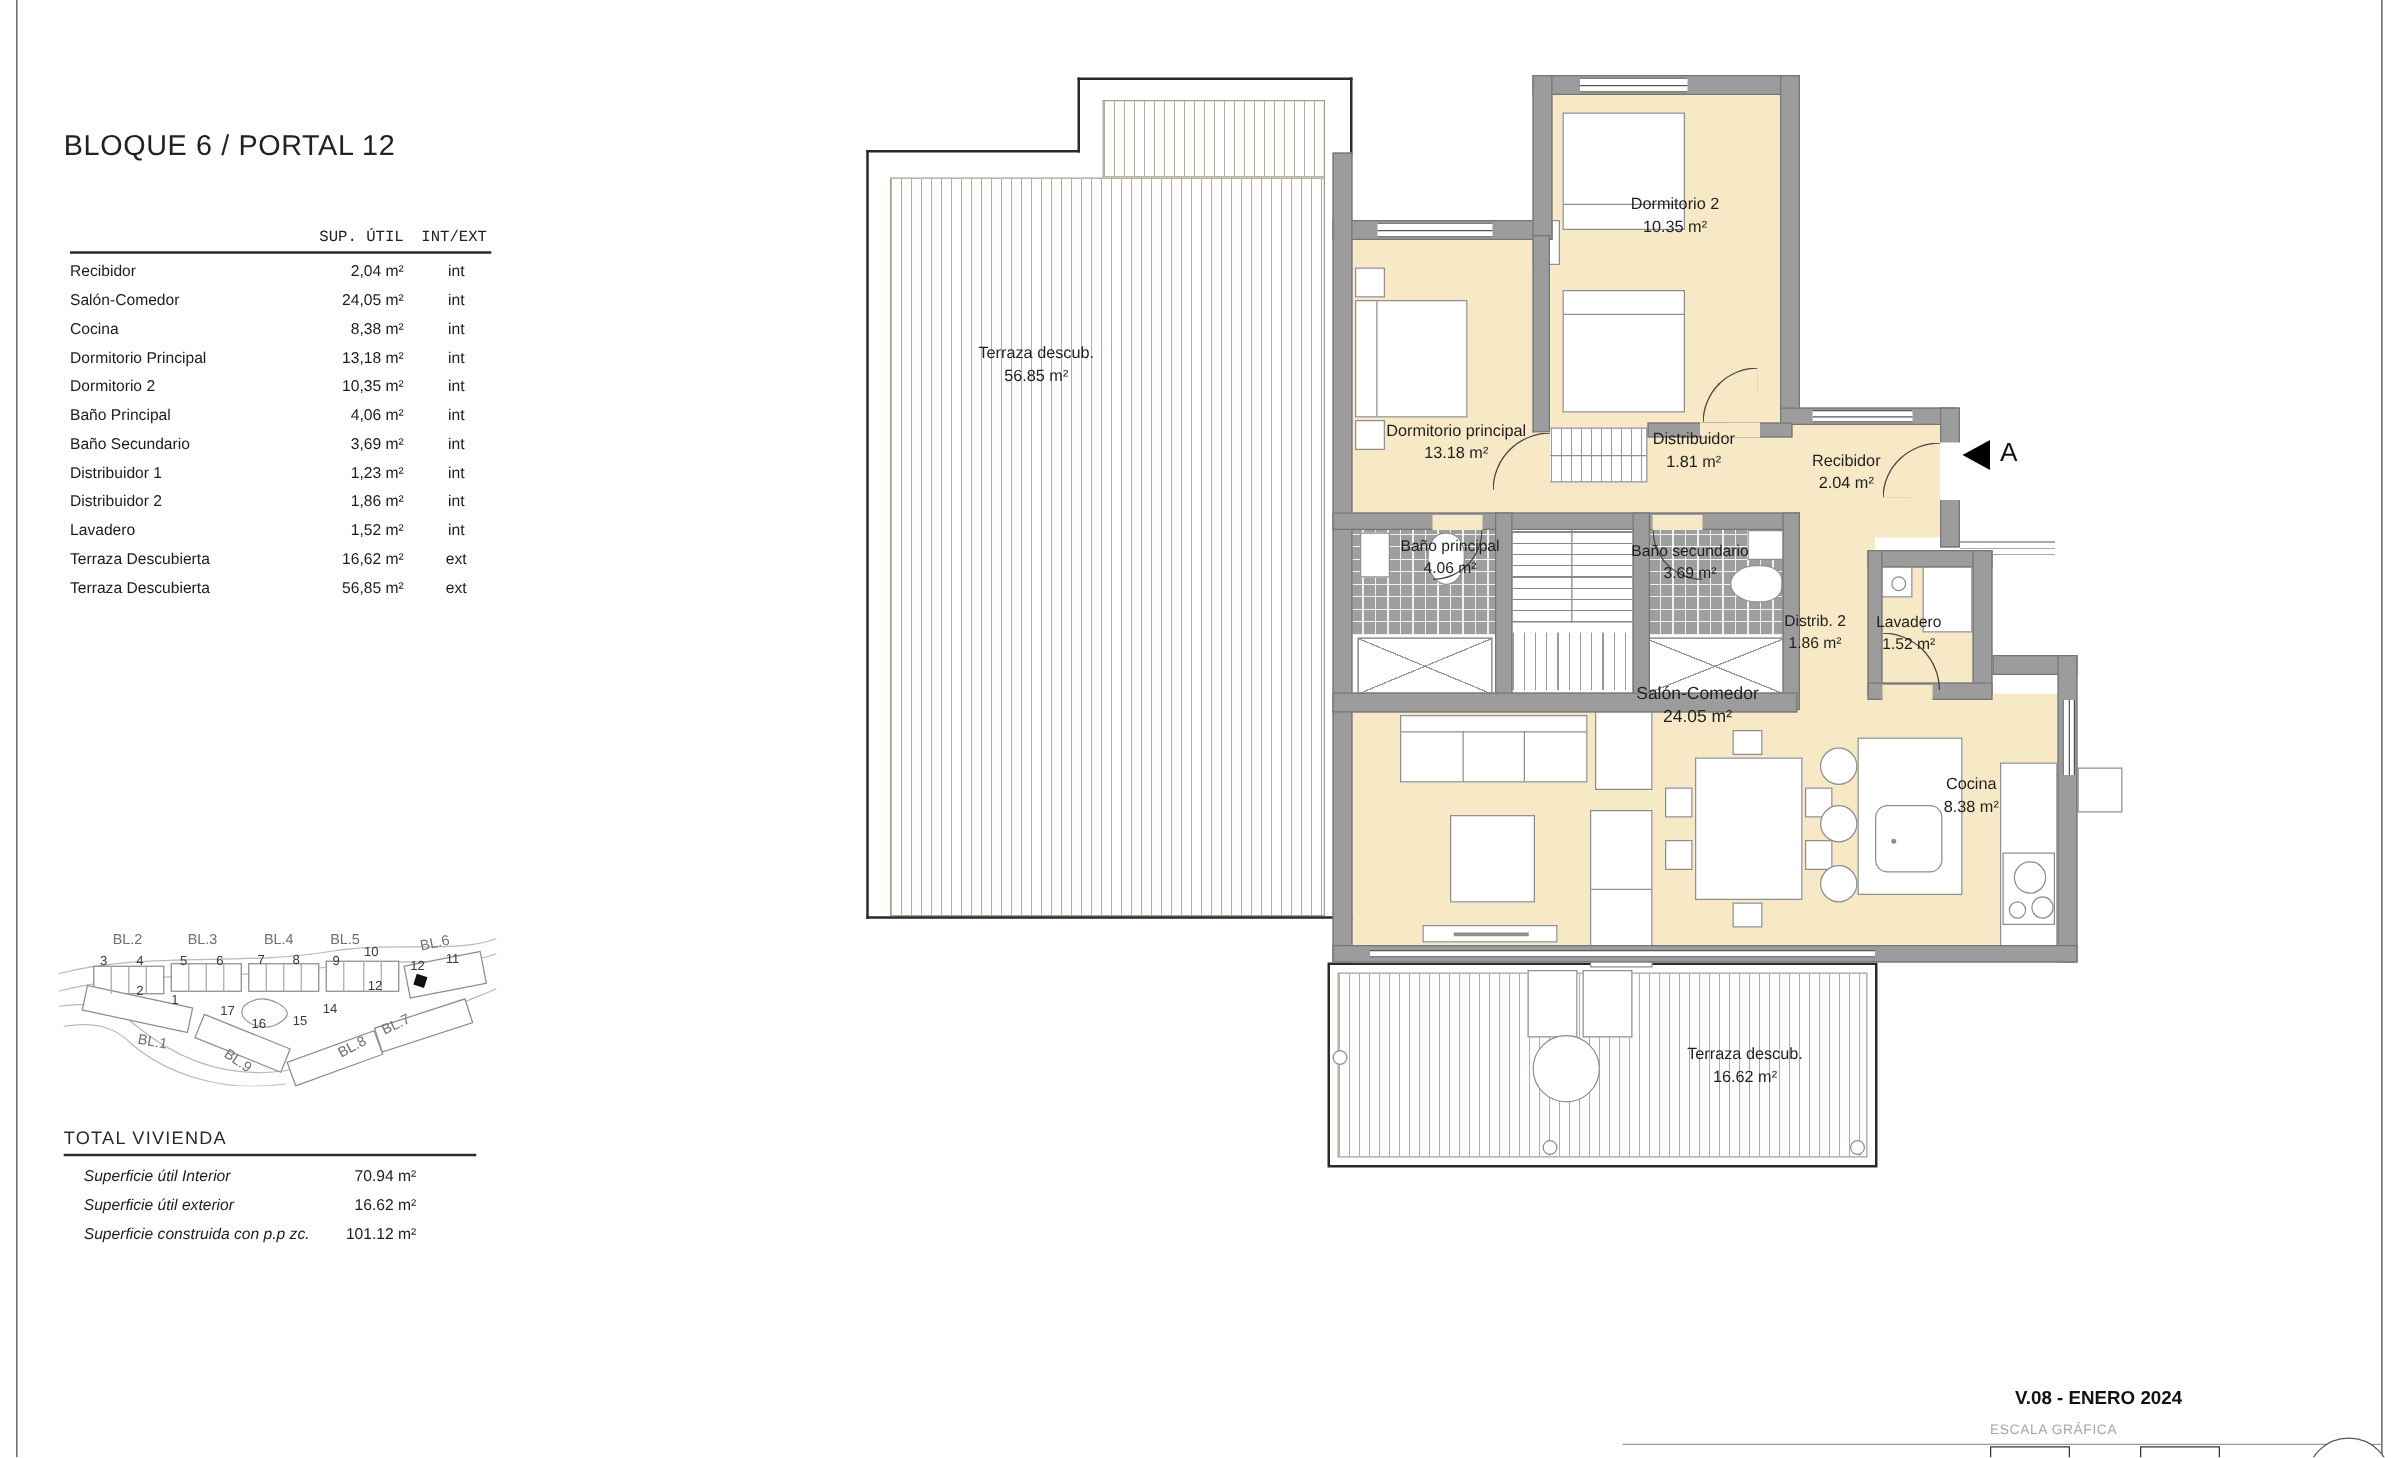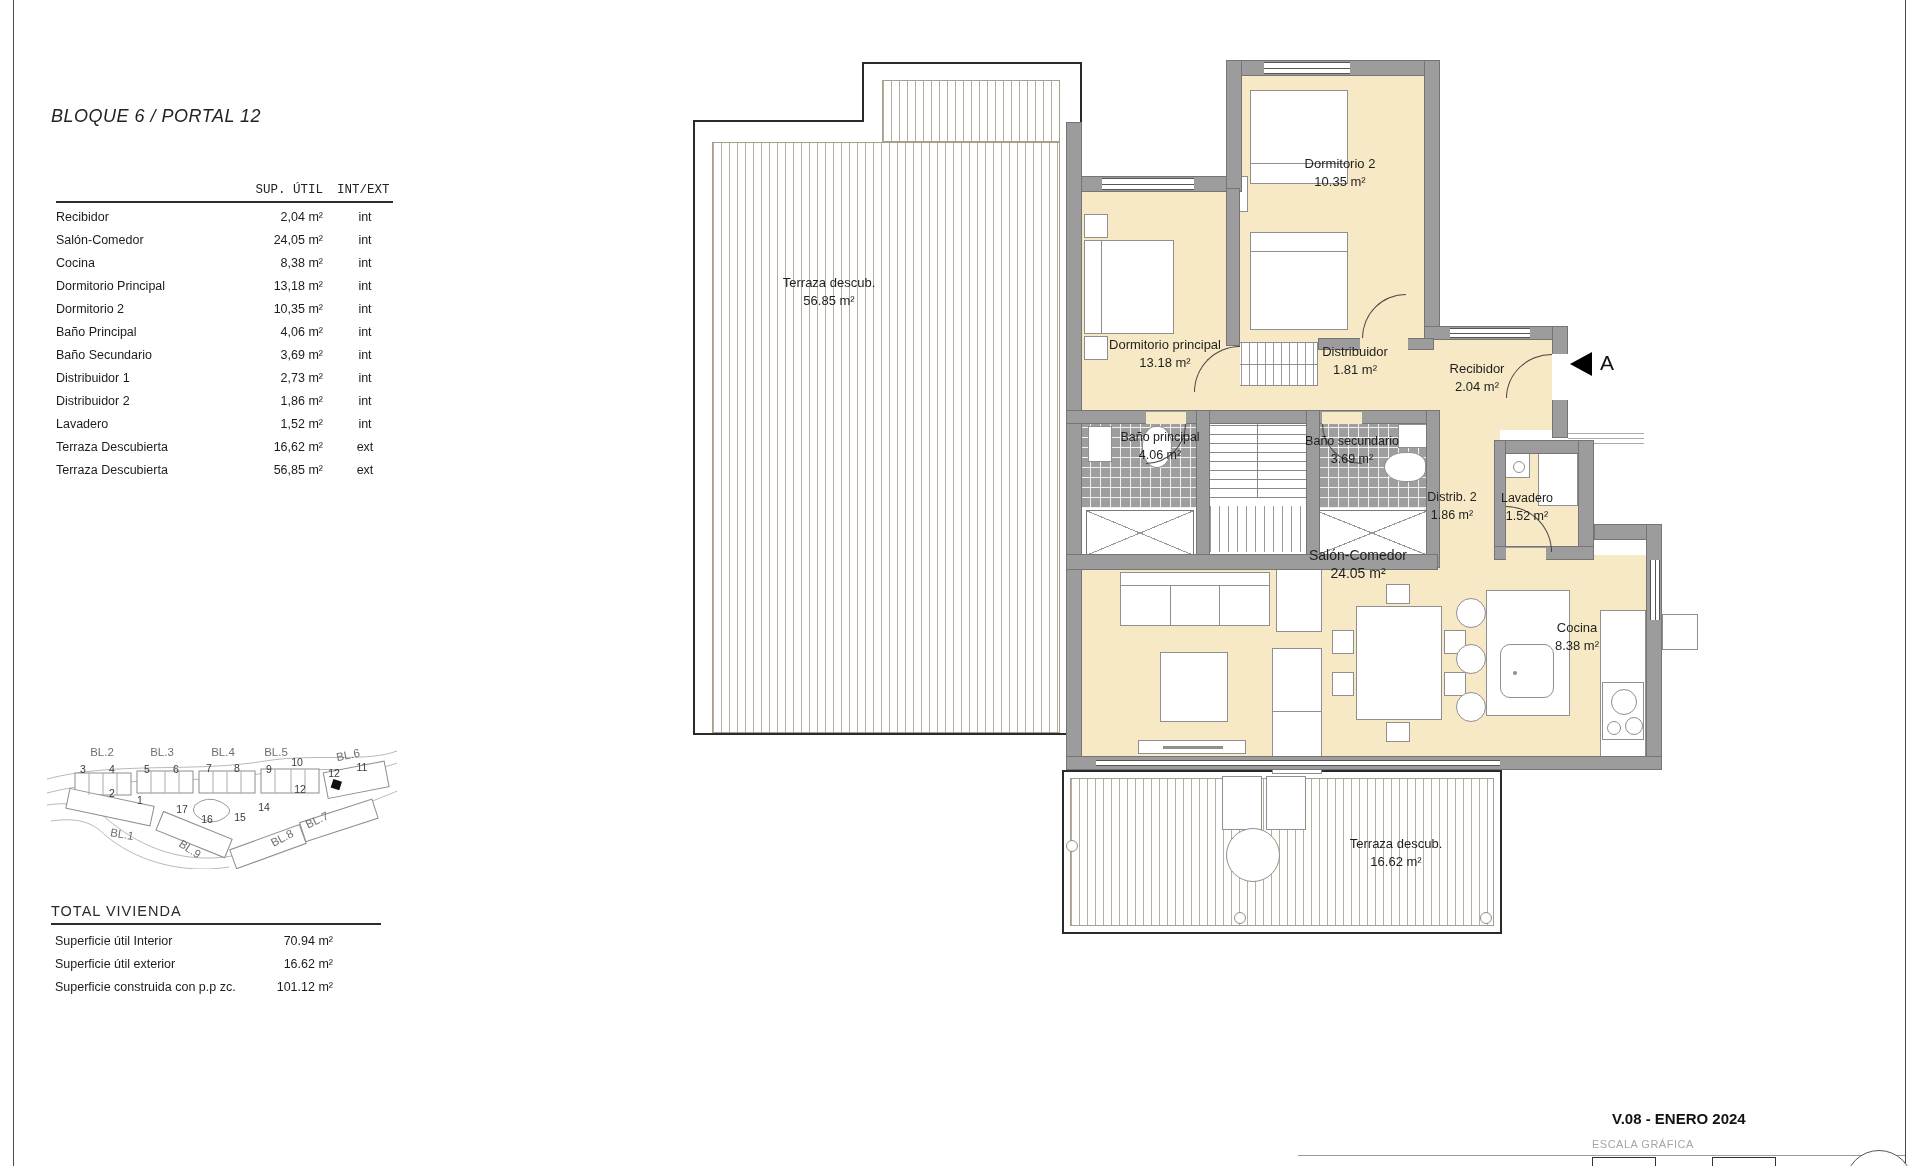--- a/index.html
+++ b/index.html
@@ -3,36 +3,36 @@
 <meta charset="utf-8">
 <style>
   html,body{margin:0;padding:0;background:#ffffff;}
   body{font-family:"Liberation Sans",sans-serif;color:#1c1c1c;}
   #page{position:relative;width:1920px;height:1166px;background:#fff;overflow:hidden;}
   .abs{position:absolute;}
   .vline{position:absolute;width:1px;background:#4a4a4a;}
   .hline{position:absolute;height:1px;background:#9a9a9a;}
 
   
-  #title{position:absolute;left:51px;top:100px;font-size:18px;line-height:32px;letter-spacing:.5px;color:#222;font-style:italic;}
+  #title{position:absolute;left:51px;top:100px;font-size:23px;line-height:32px;letter-spacing:.5px;color:#222;}
   #surf-head{position:absolute;left:56px;top:183px;width:337px;height:16px;font-size:12.5px;color:#222;font-family:Liberation Mono, monospace;}
   #surf-head .h-area{position:absolute;right:70px;}
   #surf-head .h-type{position:absolute;right:0;width:56px;}
   #surf-underline{position:absolute;left:56px;top:201px;width:337px;height:2px;background:#2d2d2d;}
   #surf-rows{position:absolute;left:56px;top:206px;width:337px;font-size:12.5px;}
   .srow{position:relative;height:23px;line-height:23px;}
   .srow .sname{position:absolute;left:0;}
   .srow .sval{position:absolute;right:70px;}
   .srow .styp{position:absolute;right:0;width:56px;text-align:center;}
 
   #tot-head{position:absolute;left:51px;top:903px;font-size:14.5px;letter-spacing:1px;color:#2a2a2a;}
   #tot-underline{position:absolute;left:51px;top:923px;width:330px;height:1.5px;background:#2d2d2d;}
   #tot-rows{position:absolute;left:51px;top:930px;width:282px;font-size:12.5px;}
   .trow{position:relative;height:23px;line-height:23px;}
-  .trow .tlab{position:absolute;left:4px;}
+  .trow .tlab{position:absolute;left:16px;font-style:italic;}
   .trow .tval{position:absolute;right:0;}
   #boja-rows{position:absolute;left:51px;top:1020px;width:360px;font-size:12.5px;}
 
   
   #sitemap{position:absolute;left:45px;top:743px;width:354px;height:126px;}
   #sitemap svg{position:absolute;left:0;top:0;}
   .blk-lbl{position:absolute;transform:translate(-50%,-50%);font-size:11.5px;color:#6f6f6f;white-space:nowrap;}
   .pnum{position:absolute;transform:translate(-50%,-50%);font-size:10.5px;color:#3a3a3a;}
 
   
@@ -127,21 +127,21 @@
         <span class="sval">4,06 m²</span>
         <span class="styp">int</span>
       </div>
     <div class="srow">
         <span class="sname">Baño Secundario</span>
         <span class="sval">3,69 m²</span>
         <span class="styp">int</span>
       </div>
     <div class="srow">
         <span class="sname">Distribuidor 1</span>
-        <span class="sval">2,73 m²</span>
+        <span class="sval">1,23 m²</span>
         <span class="styp">int</span>
       </div>
     <div class="srow">
         <span class="sname">Distribuidor 2</span>
         <span class="sval">1,86 m²</span>
         <span class="styp">int</span>
       </div>
     <div class="srow">
         <span class="sname">Lavadero</span>
         <span class="sval">1,52 m²</span>

